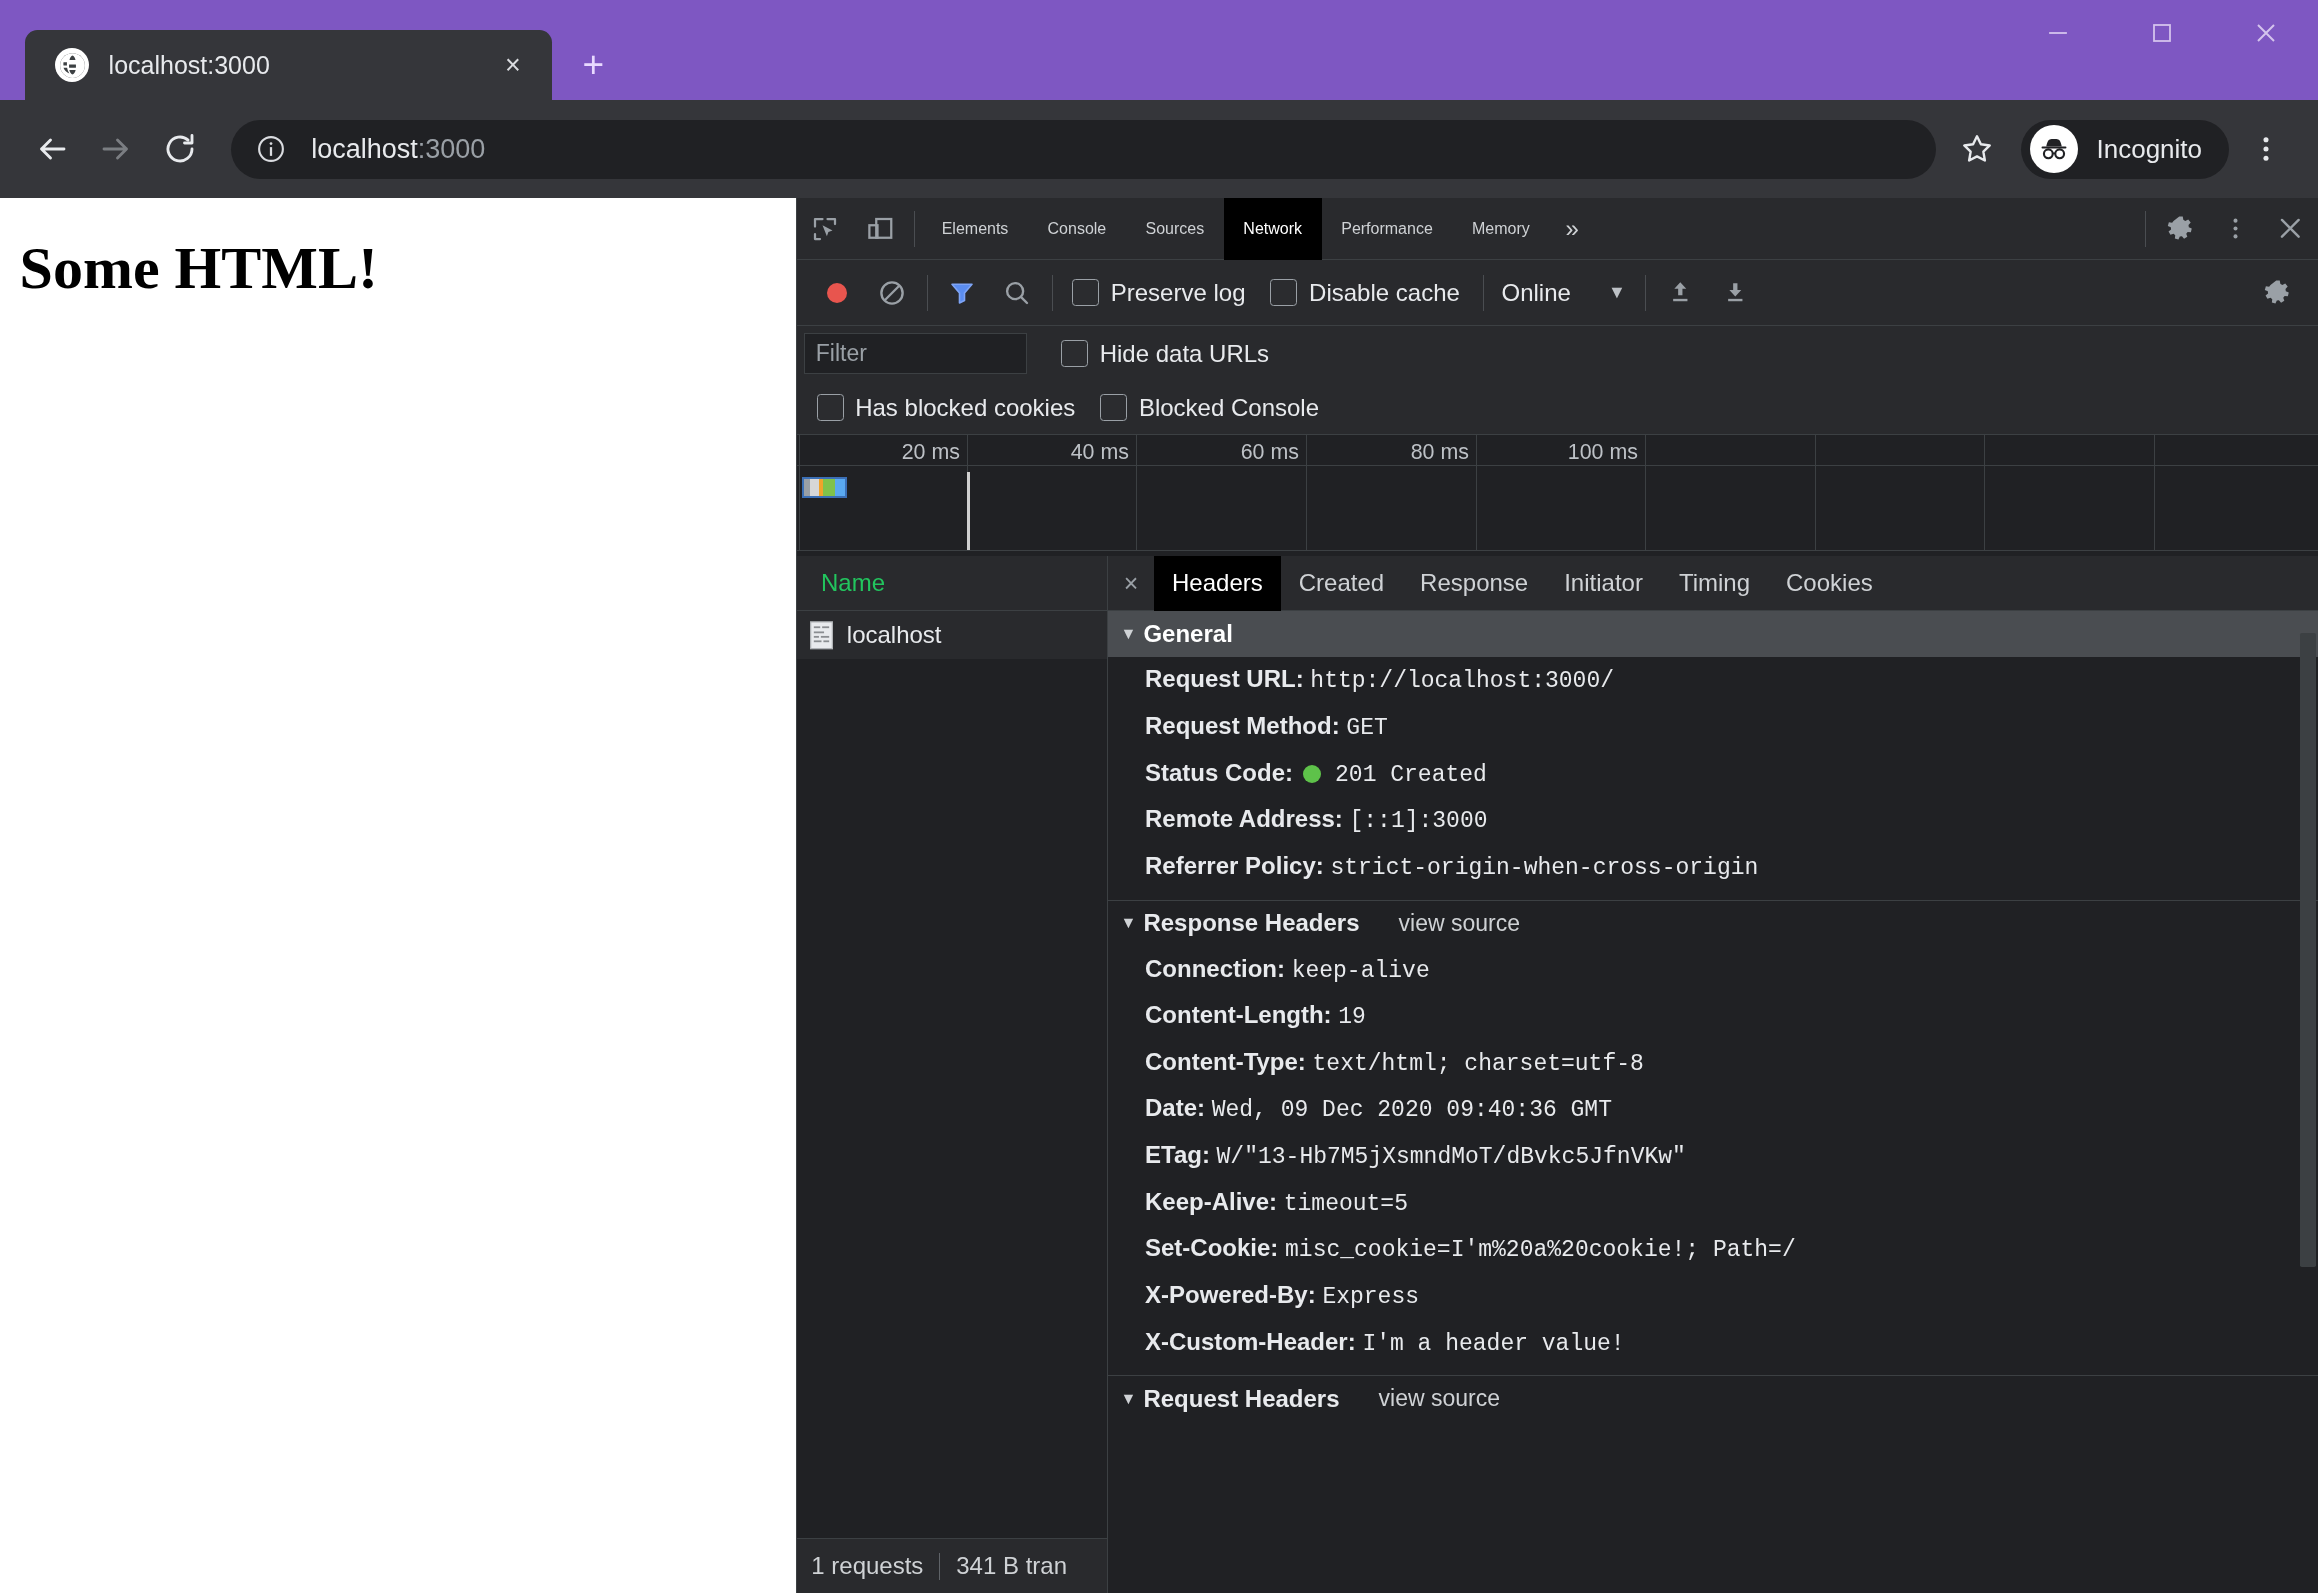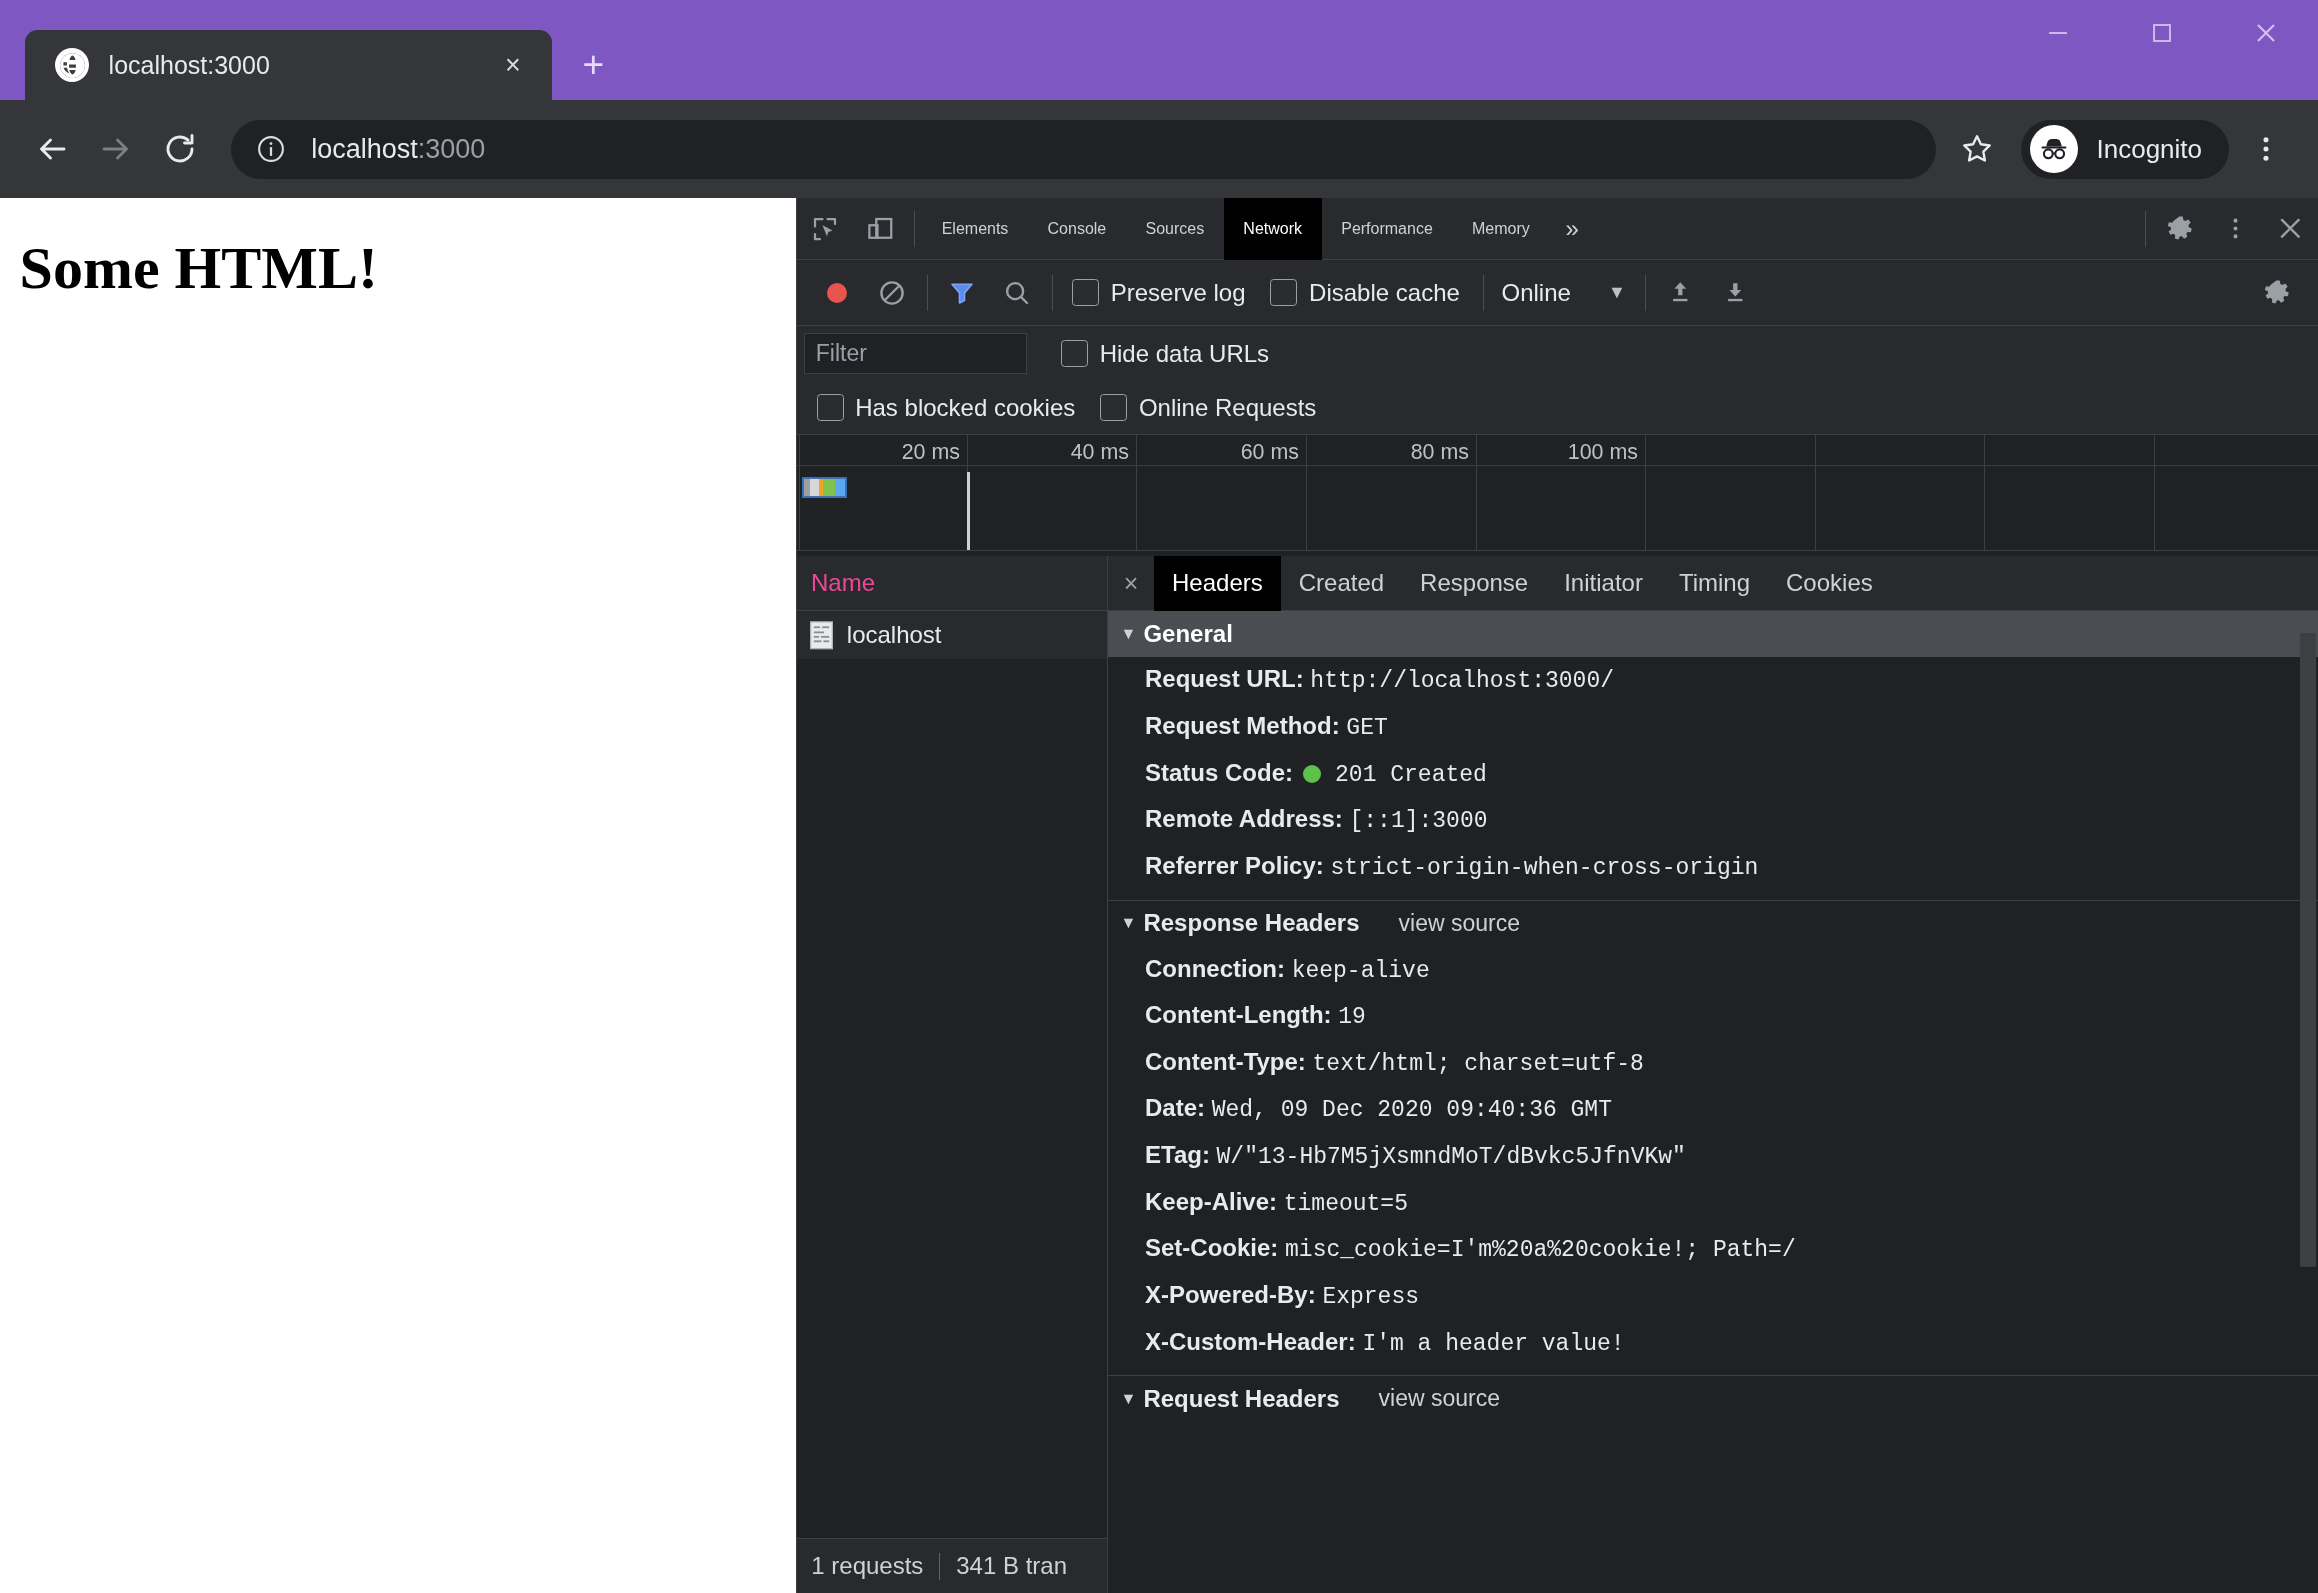--- a/index.html
+++ b/index.html
@@ -172,22 +172,22 @@
   .splitter { height: 5.4px; background: #202124; flex: 0 0 auto; }
 
   
   .lower { flex: 1 1 auto; display: flex; min-height: 0; }
   .namecol {
     width: 311px; flex: 0 0 auto; background: #202124;
     display: flex; flex-direction: column; border-right: 0.9px solid #3c4043;
   }
   .namecol-head {
     height: 55px; background: #292a2d; border-bottom: 0.9px solid #3c4043;
-    display: flex; align-items: center; padding-left: 14px;
-    font-size: 24px; color: #ec4899; flex: 0 0 auto;
+    display: flex; align-items: center; padding-left: 24px;
+    font-size: 24px; color: #22c55e; flex: 0 0 auto;
   }
   .req-row {
     height: 48px; display: flex; align-items: center; padding-left: 12.5px;
     background: #292a2d; font-size: 24px; color: #e8eaed; flex: 0 0 auto;
   }
   .req-icon { width: 23px; height: 28.6px; margin-right: 14.3px; flex: 0 0 auto; }
   .namecol-fill { flex: 1 1 auto; background: #202124; }
   .statusbar {
     height: 55px; background: #292a2d; border-top: 0.9px solid #3c4043;
     display: flex; align-items: center; font-size: 24px; color: #cfd2d5;
@@ -453,21 +453,21 @@
       </div>
     </div>
 
     <div class="dt-filterbar2">
       <div class="chk-wrap">
         <span class="chk"></span>
         <span class="chk-label">Has blocked cookies</span>
       </div>
       <div class="chk-wrap" style="margin-left:25px;">
         <span class="chk"></span>
-        <span class="chk-label">Online Requests</span>
+        <span class="chk-label">Blocked Console</span>
       </div>
     </div>
 
     <div class="overview">
       <div class="ov-div"></div>
       <div class="ov-gridline" style="left:1.8px;"></div>
       <div class="ov-gridline" style="left:170px;"></div>
       <div class="ov-gridline" style="left:339px;"></div>
       <div class="ov-gridline" style="left:509px;"></div>
       <div class="ov-gridline" style="left:679px;"></div>

